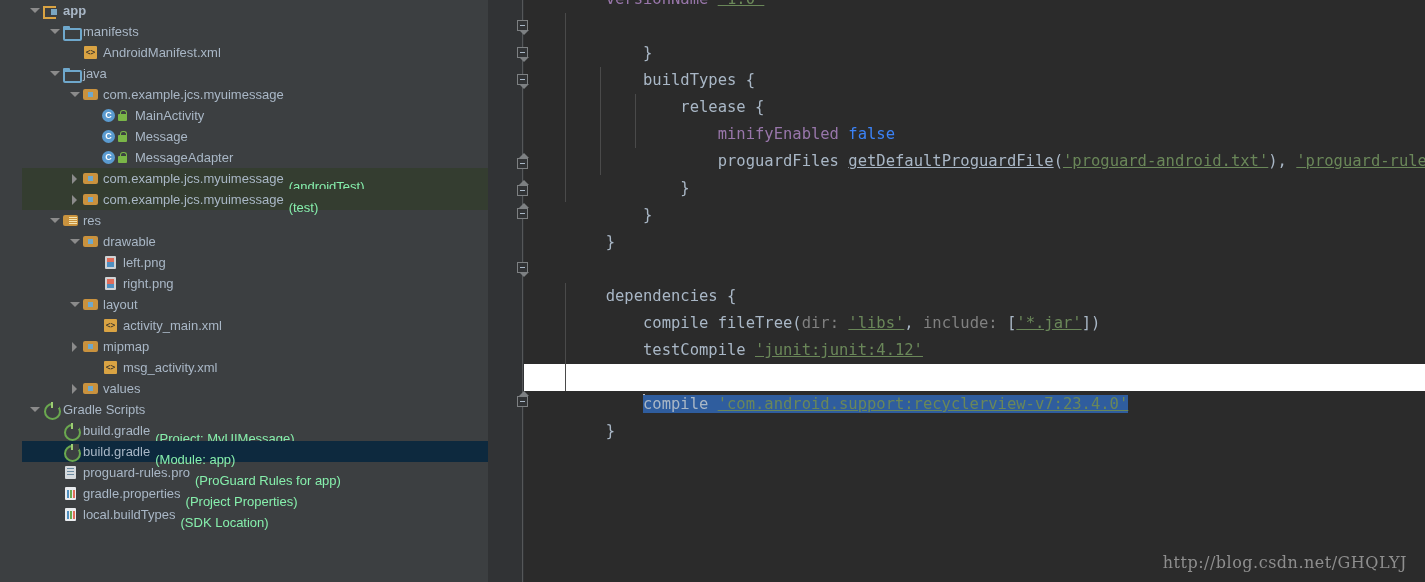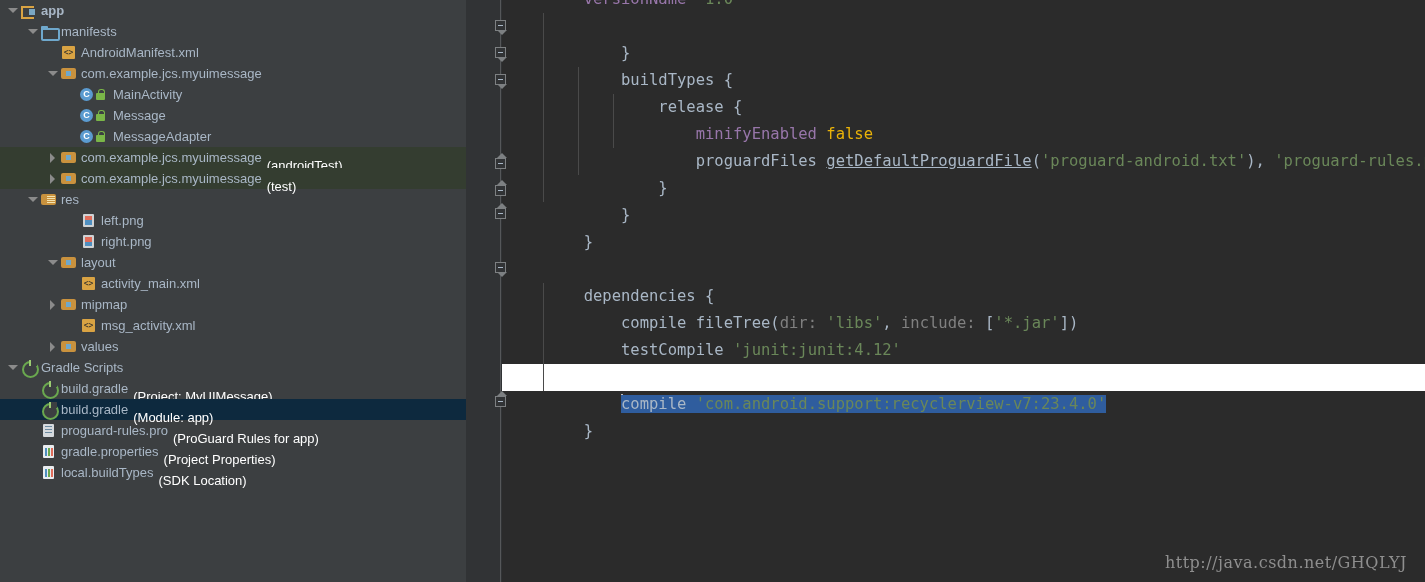--- a/index.html
+++ b/index.html
@@ -8,20 +8,21 @@
     width: 1425px; height: 582px;
     overflow: hidden;
     background: #3c3f41;
     font-family: "Liberation Sans", sans-serif;
   }
   #app {
     position: relative;
     width: 1425px; height: 582px;
     display: flex;
     background: #3c3f41;
+    padding-left: 22px;
   }
 
   
   #sidebar {
     position: relative;
     width: 466px;
     height: 582px;
     background: #3c3f41;
     overflow: hidden;
     flex: 0 0 466px;
@@ -234,21 +235,21 @@
   }
   .ic-props::after {
     content: "";
     position: absolute; left: 5px; top: 7px;
     width: 8px; height: 8px;
     background:
       linear-gradient(to right, #4f8fc0 0 2px, transparent 2px 3px, #6aa84f 3px 5px, transparent 5px 6px, #e06c5a 6px 8px);
   }
   .tname { color: #a9b7c6; }
   .tname.bold { font-weight: bold; }
-  .tnote { color: #ffffff; margin-left: 5px; margin-top: 16px; }
+  .tnote { color: #86efac; margin-left: 5px; margin-top: 16px; }
 
   
   #editor {
     position: relative;
     flex: 1 1 auto;
     height: 582px;
     background: #2b2b2b;
     overflow: hidden;
   }
   #gutter {
@@ -308,23 +309,23 @@
     font-size: 15.5px;
     color: #a9b7c6;
     padding-left: 7px;
   }
   .cline.current { background: #ffffff; }
   .ind-guide {
     position: absolute;
     top: 0; width: 1px; height: 27px;
     background: #4a4a4a;
   }
-  .kw   { color: #eab308; text-align: right; }
+  .kw   { color: #3b82f6; text-align: right; }
   .fn   { color: #a9b7c6; text-decoration: underline; }
-  .str  { color: #6a8759; }
+  .str  { color: #6a8759; text-decoration: underline; }
   .prop { color: #9876aa; }
   .arg  { color: #808080; }
   .punc { color: #a9b7c6; }
   .hl-occ { background: #57553a; }
   .sel { background: #2f5d9e; }
   .caret {
     display: inline-block;
     width: 2px; height: 19px;
     background: #bbbbbb;
     vertical-align: -4px;
@@ -369,20 +370,26 @@
           <span class="tico ic-folder-blue"></span>
           <span class="tname">manifests</span>
         </div>
         <div class="tree-row">
           <span class="indent" style="width: 46px;"></span>
           <span class="arrow "></span>
           <span class="tico ic-xml"></span>
           <span class="tname">AndroidManifest.xml</span>
         </div>
         <div class="tree-row">
+          <span class="indent" style="width: 26px;"></span>
+          <span class="arrow down"></span>
+          <span class="tico ic-folder-blue"></span>
+          <span class="tname">java</span>
+        </div>
+        <div class="tree-row">
           <span class="indent" style="width: 46px;"></span>
           <span class="arrow down"></span>
           <span class="tico ic-folder-pkg"></span>
           <span class="tname">com.example.jcs.myuimessage</span>
         </div>
         <div class="tree-row">
           <span class="indent" style="width: 66px;"></span>
           <span class="arrow "></span>
           <span class="ic-class">
             <span class="cball">C</span>
@@ -420,20 +427,26 @@
           <span class="arrow right"></span>
           <span class="tico ic-folder-pkg"></span>
           <span class="tname">com.example.jcs.myuimessage</span>
           <span class="tnote">(test)</span>
         </div>
         <div class="tree-row">
           <span class="indent" style="width: 26px;"></span>
           <span class="arrow down"></span>
           <span class="tico ic-folder-res"></span>
           <span class="tname">res</span>
+        </div>
+        <div class="tree-row">
+          <span class="indent" style="width: 46px;"></span>
+          <span class="arrow down"></span>
+          <span class="tico ic-folder-pkg"></span>
+          <span class="tname">drawable</span>
         </div>
         <div class="tree-row">
           <span class="indent" style="width: 66px;"></span>
           <span class="arrow "></span>
           <span class="tico ic-png"></span>
           <span class="tname">left.png</span>
         </div>
         <div class="tree-row">
           <span class="indent" style="width: 66px;"></span>
           <span class="arrow "></span>
@@ -585,15 +598,15 @@
 
       <div class="cline current">
         <span class="ind-guide" style="left:41px;"></span><span class="punc">    </span><span class="caret"></span><span class="punc sel">compile</span><span class="sel"> </span><span class="str sel">'com.android.support:recyclerview-v7:23.4.0'</span>
       </div>
 
       <div class="cline">
         <span class="punc">}</span>
       </div>
     </div>
 
-    <div id="watermark">http://java.csdn.net/GHQLYJ</div>
+    <div id="watermark">http://blog.csdn.net/GHQLYJ</div>
   </div>
 </div>
 
 </body></html>

